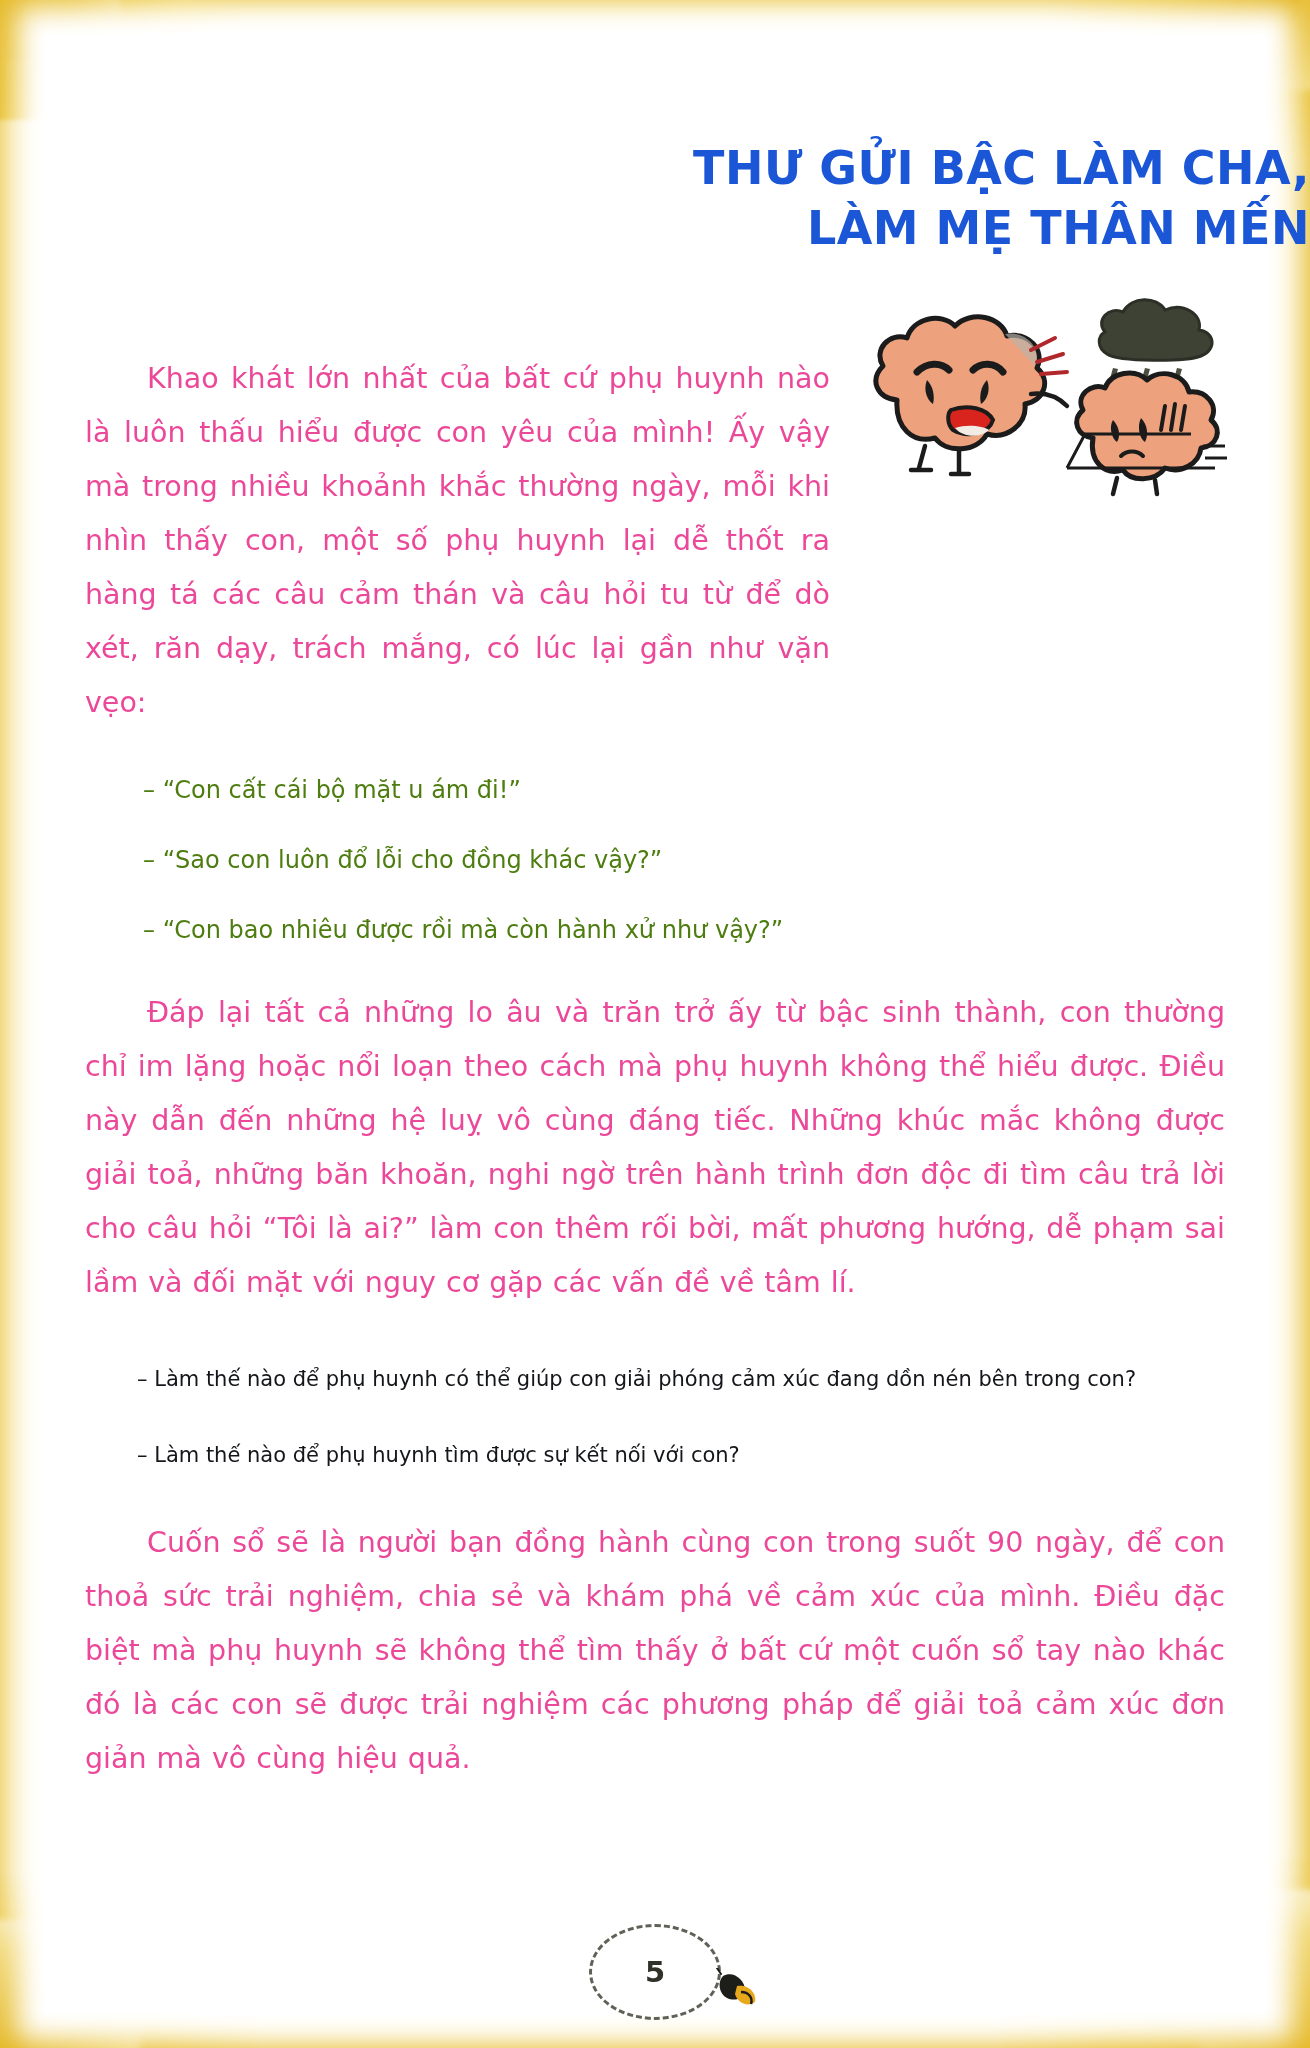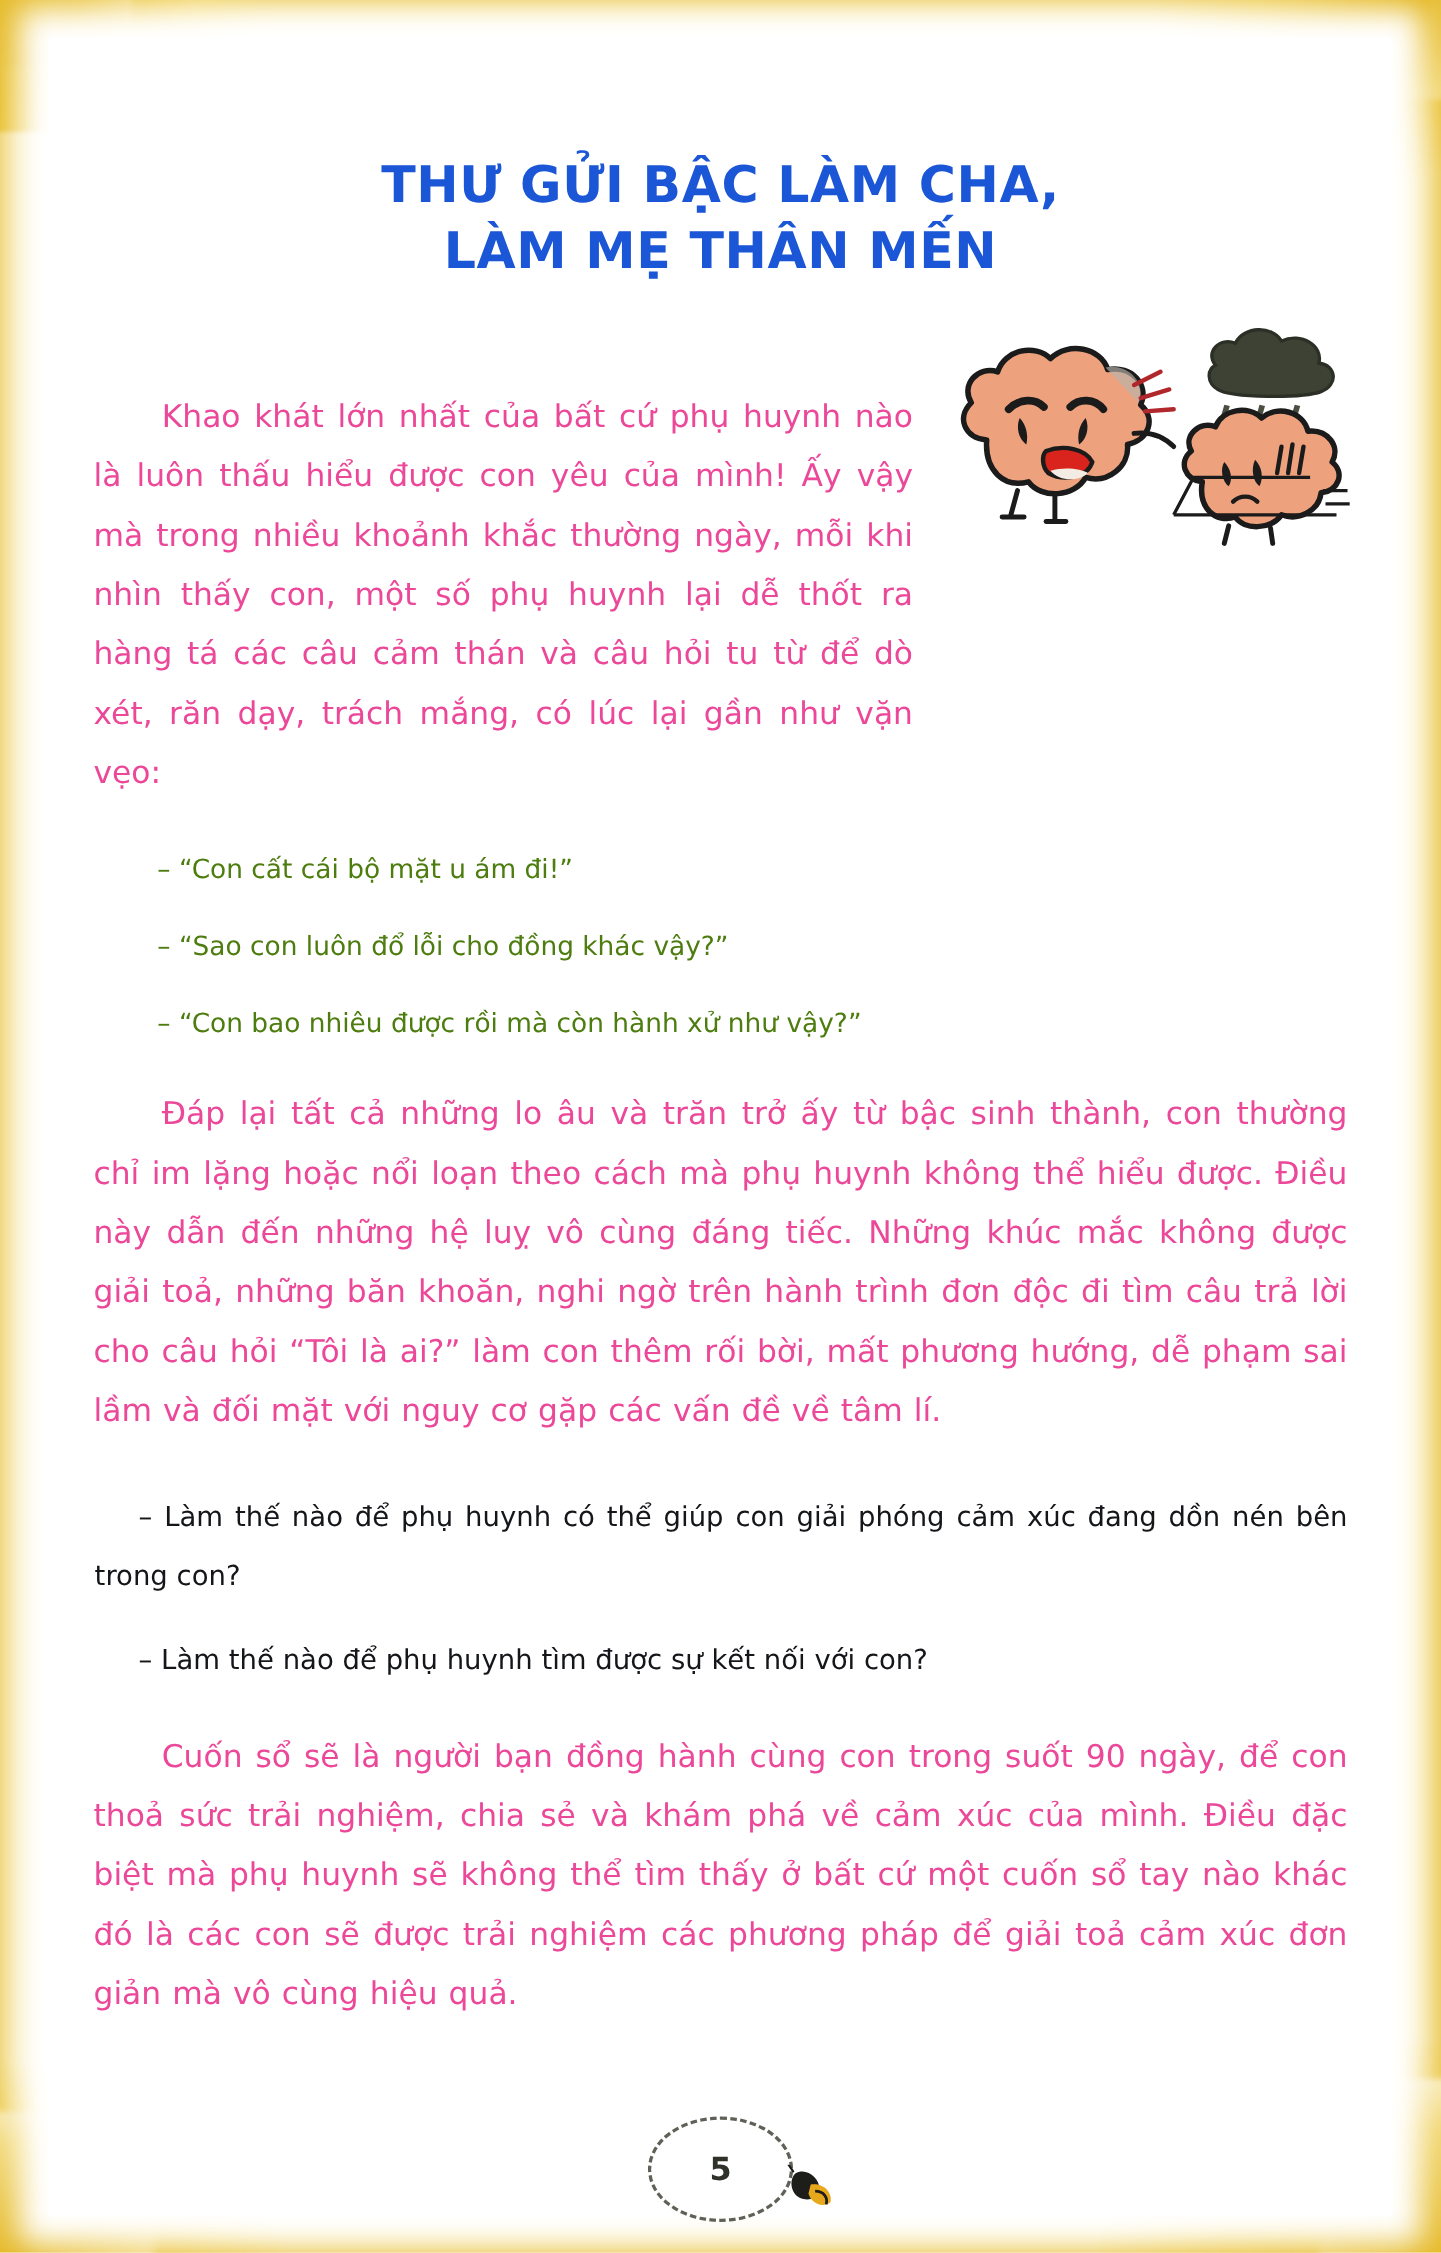--- a/index.html
+++ b/index.html
@@ -123,21 +123,21 @@
     left: 0;
     width: 1310px;
     text-align: center;
     color: #1a56d6;
     font-family: "DejaVu Sans", sans-serif;
     font-weight: bold;
     font-size: 46px;
     line-height: 1.30;
     letter-spacing: 0.5px;
   }
-  .title .l1, .title .l2 { display: block; }
+  .title .l1, .title .l2 { display: block; text-align: right; }
 
   .body {
     position: absolute;
     top: 352px;
     left: 85px;
     width: 1140px;
   }
 
   p.para {
     margin: 0 0 22px 0;
@@ -155,23 +155,23 @@
     margin: 0 0 18px 0;
     padding-left: 58px;
     font-family: "DejaVu Sans", sans-serif;
     font-size: 24px;
     line-height: 52px;
     color: #4d7c0f;
     text-indent: 0;
   }
 
   p.question {
-    margin: 0 0 22px 1px;
-    font-family: "DejaVu Sans", sans-serif;
-    font-size: 25px;
+    margin: 0 0 22px 12px;
+    font-family: "DejaVu Sans", sans-serif;
+    font-size: 21px;
     line-height: 54px;
     color: #14161a;
     text-align: justify;
     text-indent: 40px;
   }
 
   .spacer-12 { height: 12px; }
   .spacer-20 { height: 20px; }
 
   

